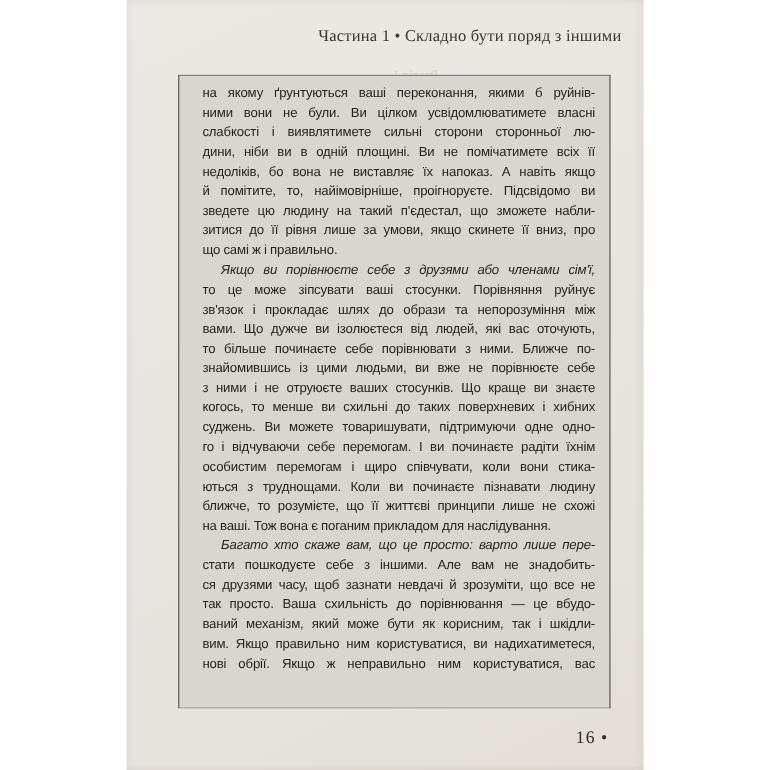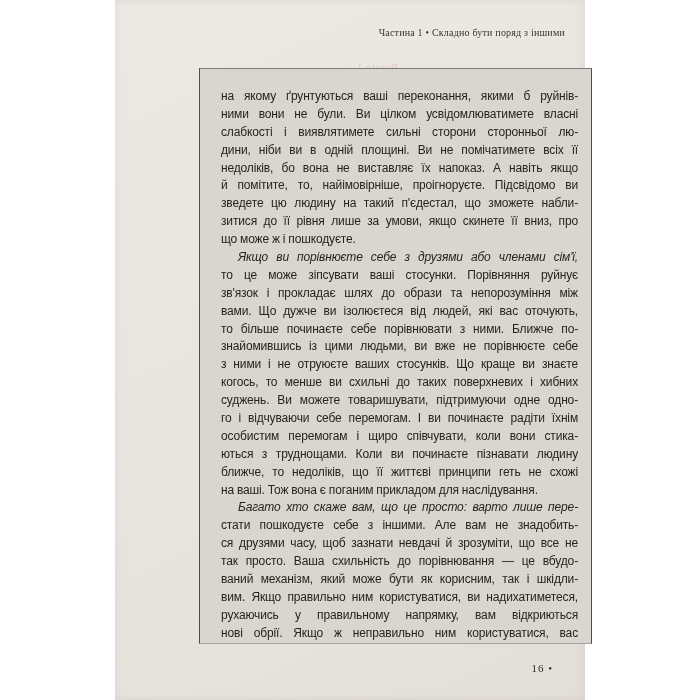--- a/index.html
+++ b/index.html
@@ -17,34 +17,33 @@
 
   .photo{
     position:absolute;left:115px;top:0;width:470px;height:700px;
     background:linear-gradient(155deg,#ece8e4 0%,#e9e5e0 45%,#e6e2dc 78%,#e3dfd8 100%);
     box-shadow:inset -4px 0 8px rgba(90,80,70,0.06), inset 3px 0 6px rgba(90,80,70,0.04);
   }
 
   .running-head{
     position:absolute;top:25px;right:20px;height:16px;
     font-family:"Liberation Serif","DejaVu Serif",serif;
-    font-size:10px;line-height:16px;color:var(--header-text);
+    font-size:15px;line-height:16px;color:var(--header-text);
     letter-spacing:0.2px;white-space:nowrap;
   }
 
   .text-box{
     position:absolute;left:47px;top:68px;width:393px;height:576px;
     background:var(--box-bg);
     border-left:1.5px solid var(--box-border);
     border-right:1.5px solid var(--box-border);
     border-top:1px solid rgba(75,70,64,0.65);
     border-bottom:1px solid rgba(75,70,64,0.35);
-    padding:19px 13px 12px 21px;
+    padding:7px 13px 12px 21px;
     overflow:hidden;
-    margin-left:37px;
   }
   .jl{
     font-family:"Liberation Sans","DejaVu Sans",sans-serif;
     font-size:12px;line-height:17.9px;height:17.9px;
     letter-spacing:-0.15px;word-spacing:-0.2px;
     color:var(--text);
     text-align:justify;text-align-last:justify;
     overflow:hidden;white-space:nowrap;
   }
   .jl.fin{text-align-last:left;}
@@ -54,21 +53,21 @@
     position:absolute;left:205px;top:61px;width:115px;
     font-family:"Liberation Serif","DejaVu Serif",serif;
     font-size:12px;color:var(--ghost);opacity:0.28;
     transform:scaleX(-1);filter:blur(0.6px);
     text-align:center;white-space:nowrap;pointer-events:none;
   }
 
   .page-number{
     position:absolute;right:32px;top:662px;
     font-family:"Liberation Serif","DejaVu Serif",serif;
-    font-size:11px;color:#2e2a26;letter-spacing:1px;white-space:nowrap;
+    font-size:16px;color:#2e2a26;letter-spacing:1px;white-space:nowrap;
   }
 </style>
 </head>
 <body>
 
 <div class="canvas">
   <div class="photo">
 
     <div class="running-head">Частина 1 • Складно бути поряд з іншими</div>
 
@@ -76,40 +75,39 @@
 
     <div class="text-box" id="excerpt-box">
         <div class="jl">на якому ґрунтуються ваші переконання, якими б руйнів-</div>
         <div class="jl">ними вони не були. Ви цілком усвідомлюватимете власні</div>
         <div class="jl">слабкості і виявлятимете сильні сторони сторонньої лю-</div>
         <div class="jl">дини, ніби ви в одній площині. Ви не помічатимете всіх її</div>
         <div class="jl">недоліків, бо вона не виставляє їх напоказ. А навіть якщо</div>
         <div class="jl">й помітите, то, найімовірніше, проігноруєте. Підсвідомо ви</div>
         <div class="jl">зведете цю людину на такий п'єдестал, що зможете набли-</div>
         <div class="jl">зитися до її рівня лише за умови, якщо скинете її вниз, про</div>
-        <div class="jl fin">що може ж і пошкодуєте.</div>
+        <div class="jl fin">що самі ж і правильно.</div>
         <div class="jl indent">Якщо ви порівнюєте себе з друзями або членами сім'ї,</div>
         <div class="jl">то це може зіпсувати ваші стосунки. Порівняння руйнує</div>
         <div class="jl">зв'язок і прокладає шлях до образи та непорозуміння між</div>
         <div class="jl">вами. Що дужче ви ізолюєтеся від людей, які вас оточують,</div>
         <div class="jl">то більше починаєте себе порівнювати з ними. Ближче по-</div>
         <div class="jl">знайомившись із цими людьми, ви вже не порівнюєте себе</div>
         <div class="jl">з ними і не отруюєте ваших стосунків. Що краще ви знаєте</div>
         <div class="jl">когось, то менше ви схильні до таких поверхневих і хибних</div>
         <div class="jl">суджень. Ви можете товаришувати, підтримуючи одне одно-</div>
         <div class="jl">го і відчуваючи себе перемогам. І ви починаєте радіти їхнім</div>
         <div class="jl">особистим перемогам і щиро співчувати, коли вони стика-</div>
         <div class="jl">ються з труднощами. Коли ви починаєте пізнавати людину</div>
-        <div class="jl">ближче, то недоліків, що її життєві принципи геть не схожі</div>
+        <div class="jl">ближче, то розумієте, що її життєві принципи лише не схожі</div>
         <div class="jl fin">на ваші. Тож вона є поганим прикладом для наслідування.</div>
         <div class="jl indent">Багато хто скаже вам, що це просто: варто лише пере-</div>
         <div class="jl">стати пошкодуєте себе з іншими. Але вам не знадобить-</div>
         <div class="jl">ся друзями часу, щоб зазнати невдачі й зрозуміти, що все не</div>
         <div class="jl">так просто. Ваша схильність до порівнювання — це вбудо-</div>
         <div class="jl">ваний механізм, який може бути як корисним, так і шкідли-</div>
         <div class="jl">вим. Якщо правильно ним користуватися, ви надихатиметеся,</div>
-        <div class="jl">рухаючись у правильному напрямку, вам відкриються</div>
         <div class="jl">нові обрії. Якщо ж неправильно ним користуватися, вас</div>
       </div>
 
     <div class="page-number">16 •</div>
   </div>
 </div>
 
 </body></html>

